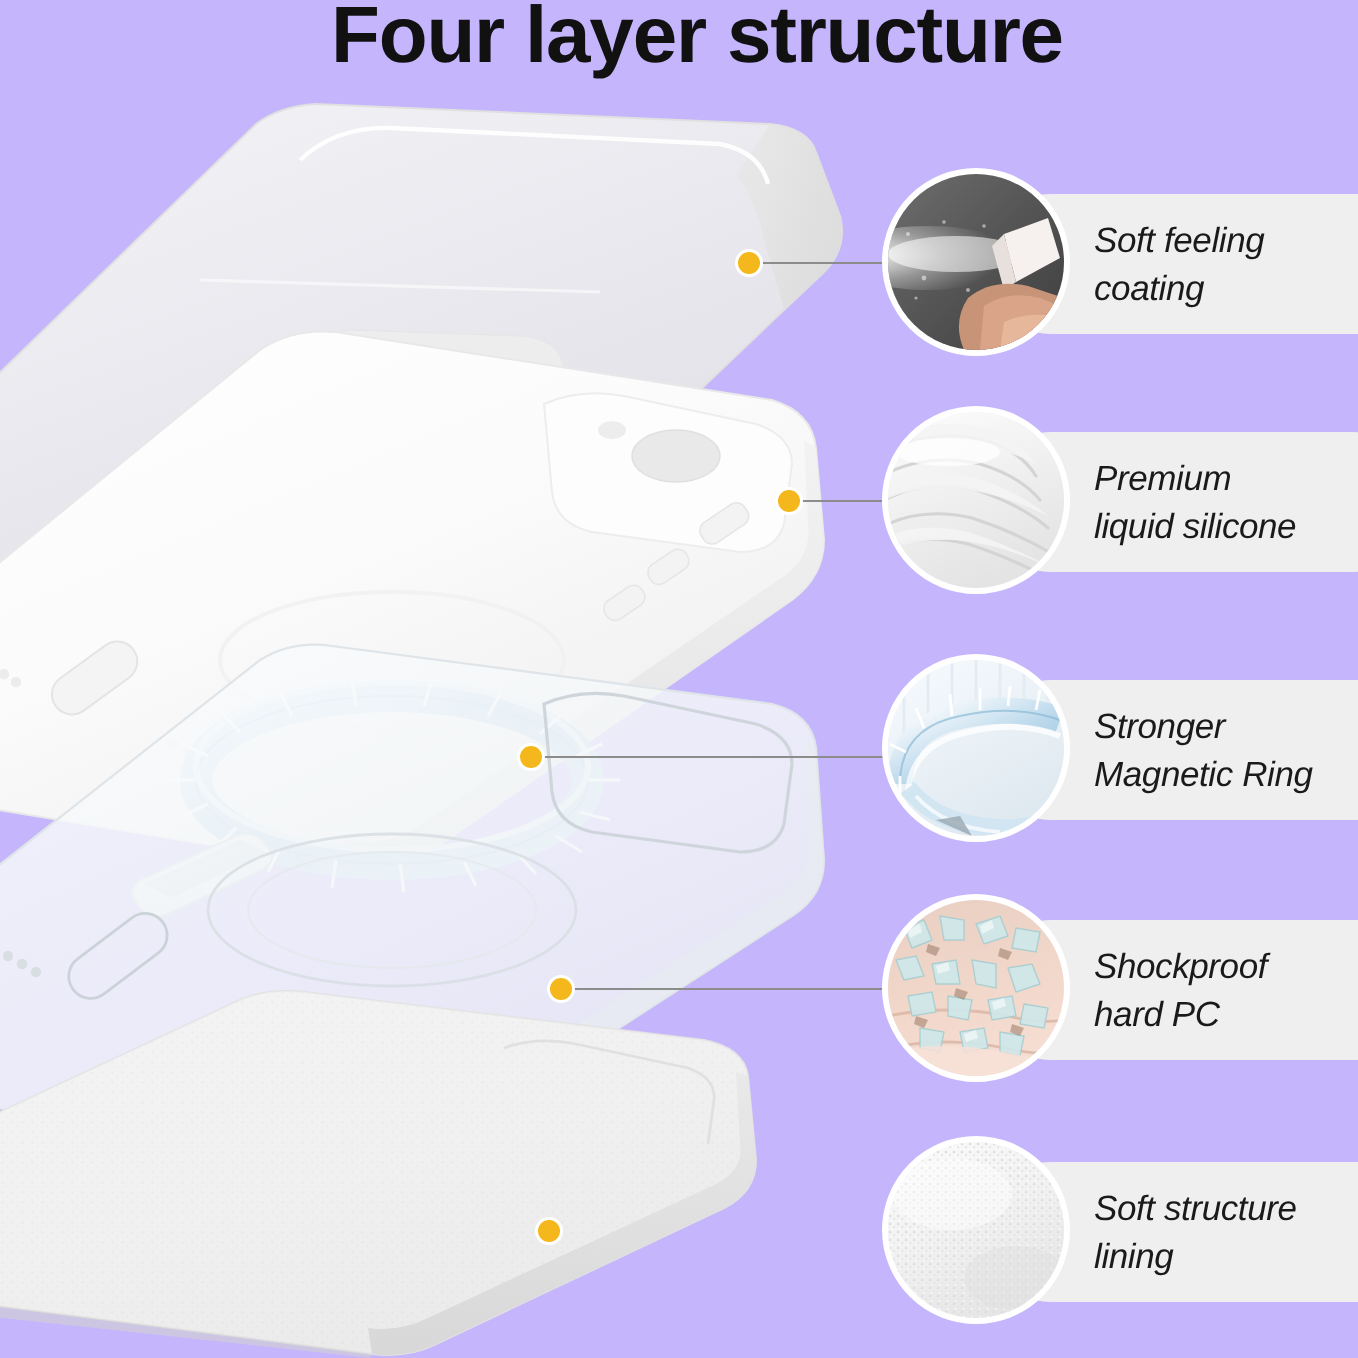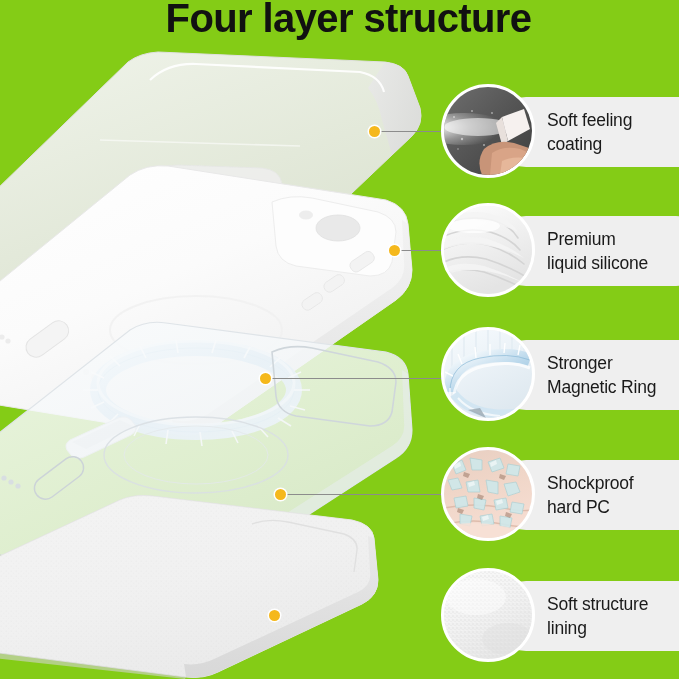--- a/index.html
+++ b/index.html
@@ -7,21 +7,21 @@
     padding: 0;
     background: #ffffff;
   }
   body {
     font-family: "Liberation Sans", sans-serif;
   }
   #infographic {
     position: relative;
     width: 679px;
     height: 679px;
-    background: #84cc16;
+    background: #c4b5fd;
     overflow: hidden;
   }
 
   
   #page-title {
     position: absolute;
     top: -4px;
     left: 0;
     width: 679px;
     text-align: center;
@@ -81,20 +81,21 @@
     padding-left: 56px;
     padding-right: 18px;
   }
   .callout-text {
     font-size: 17.5px;
     line-height: 24px;
     color: #1A1A1A;
     font-family: "Liberation Sans", sans-serif;
     letter-spacing: -0.2px;
     white-space: pre-line;
+    font-style: italic;
   }
   .callout-thumb {
     position: absolute;
     left: 0;
     top: 0;
     width: 94px;
     height: 94px;
     border-radius: 50%;
     border: 3px solid #ffffff;
     box-sizing: border-box;

